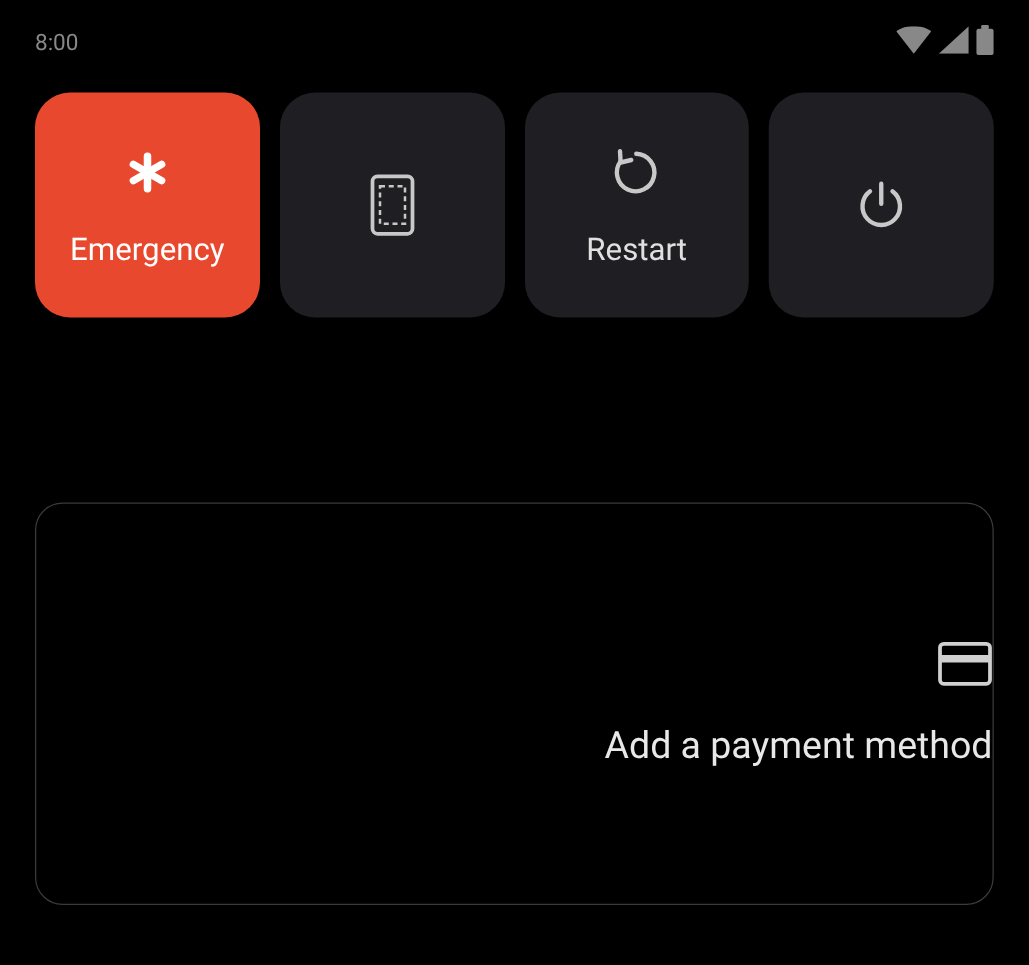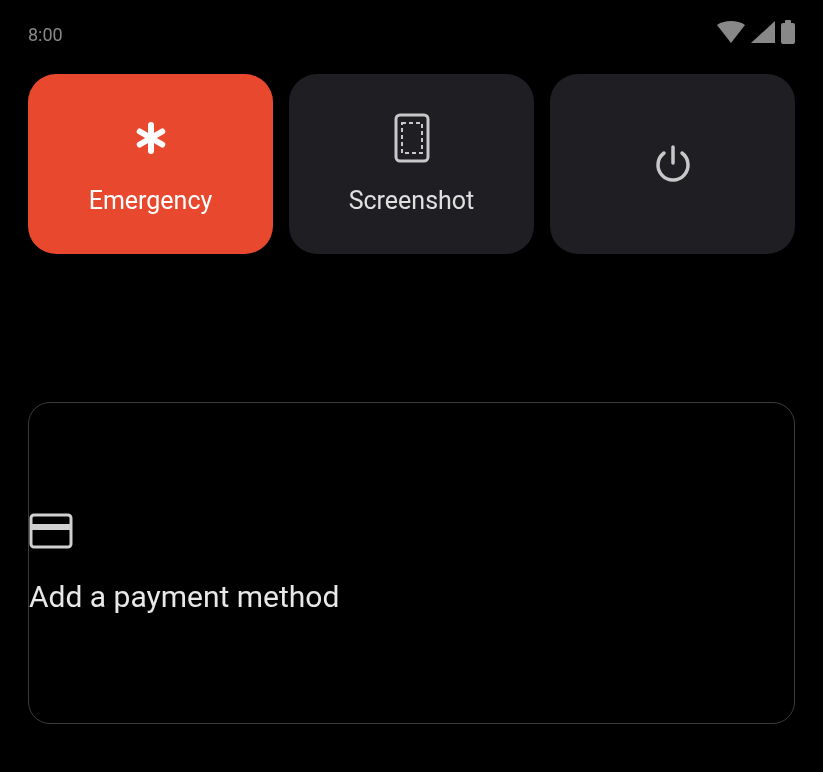--- a/index.html
+++ b/index.html
@@ -71,21 +71,21 @@
     .power-tile.emergency .tile-label {
       color: #ffffff;
     }
     .payment-card {
       margin: 148px 28px 0 28px;
       height: 322px;
       border: 1.5px solid #3a3a3f;
       border-radius: 22px;
       display: flex;
       flex-direction: column;
-      align-items: flex-start;
+      align-items: flex-end;
       justify-content: center;
       gap: 30px;
       cursor: pointer;
     }
     .payment-card .card-icon {
       width: 44px;
       height: 36px;
     }
     .payment-card .card-label {
       font-size: 30px;
@@ -132,23 +132,31 @@
     <span class="tile-label">Emergency</span>
   </div>
 
   <div class="power-tile">
     <span class="tile-icon">
       <svg width="36" height="50" viewBox="0 0 36 50">
         <rect x="2" y="2" width="32" height="46" rx="4" fill="none" stroke="#c8c8c8" stroke-width="3"></rect>
         <rect x="8" y="10" width="20" height="30" fill="none" stroke="#c8c8c8" stroke-width="2" stroke-dasharray="4 3"></rect>
       </svg>
     </span>
-    <span class="tile-label">Screenshot</span>
   </div>
 
+  <div class="power-tile">
+    <span class="tile-icon">
+      <svg width="42" height="42" viewBox="0 0 42 42">
+        <path d="M21 6 A15 15 0 1 1 8.5 12" fill="none" stroke="#c8c8c8" stroke-width="3.5" stroke-linecap="round"></path>
+        <path d="M8 4 L8.5 13 L17 11" fill="none" stroke="#c8c8c8" stroke-width="3.5" stroke-linecap="round" stroke-linejoin="round"></path>
+      </svg>
+    </span>
+    <span class="tile-label">Restart</span>
+  </div>
 
   <div class="power-tile">
     <span class="tile-icon">
       <svg width="42" height="42" viewBox="0 0 42 42">
         <path d="M12 10 A15 15 0 1 0 30 10" fill="none" stroke="#c8c8c8" stroke-width="3.5" stroke-linecap="round"></path>
         <line x1="21" y1="4" x2="21" y2="20" stroke="#c8c8c8" stroke-width="3.5" stroke-linecap="round"></line>
       </svg>
     </span>
   </div>
 </div>

